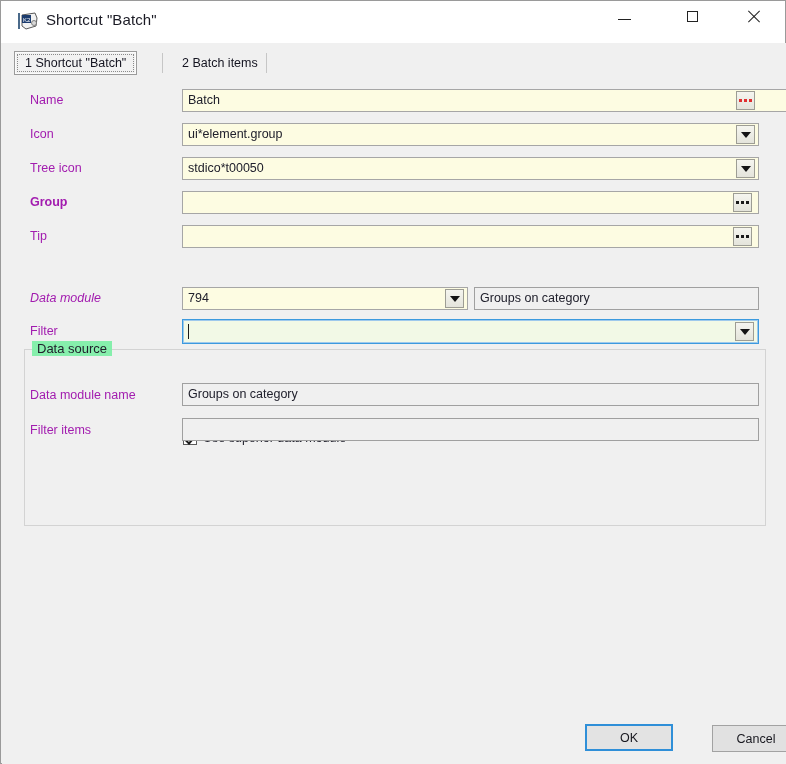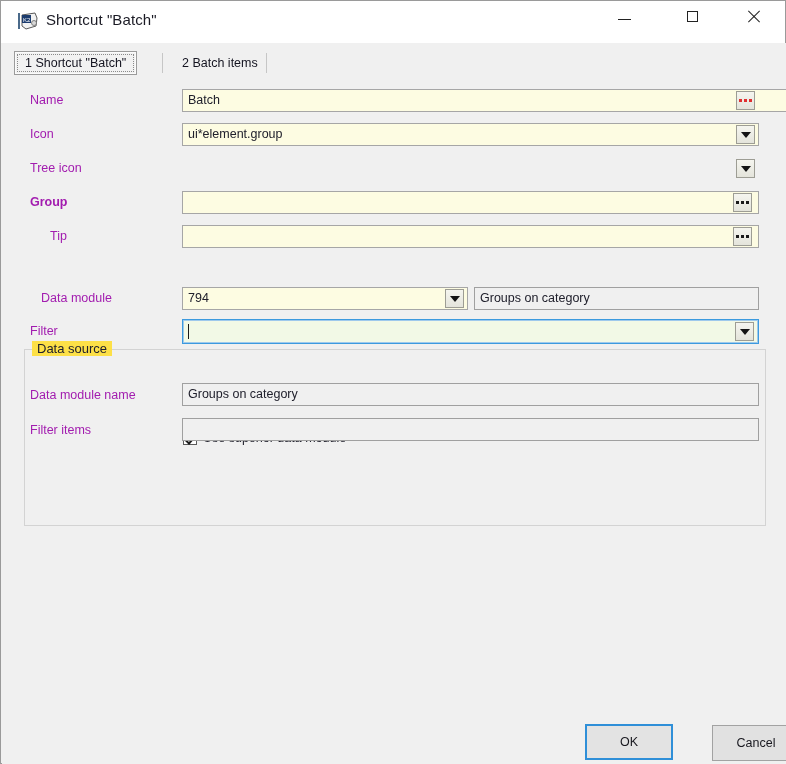--- a/index.html
+++ b/index.html
@@ -200,21 +200,21 @@
     position: absolute;
     left: 22px; top: 272px;
     width: 742px;
     height: 177px;
     box-sizing: border-box;
     border: 1px solid #d3d3d3;
   }
   .group-title {
     position: absolute;
     left: 30px; top: 264px;
-    background: #fde047;
+    background: #86efac;
     padding: 0 5px;
     font-size: 13px;
     color: #20202c;
   }
 
   
   .checkrow {
     position: absolute;
     left: 181px; top: 354px;
     display: flex;
@@ -237,21 +237,21 @@
     border-width: 0 2px 2px 0;
     transform: rotate(42deg);
   }
   .checklabel { font-size: 12.5px; color: #20202c; white-space: nowrap; }
 
   
   .dlgbtn {
     position: absolute;
     box-sizing: border-box;
     width: 88px;
-    height: 36px;
+    height: 27px;
     display: flex;
     align-items: center;
     justify-content: center;
     font-size: 12.5px;
     color: #18181f;
     background: #e1e1e1;
     border: 1px solid #a2a2a2;
     cursor: default;
   }
   .dlgbtn.default {
@@ -309,48 +309,49 @@
         </span>
     </div>
 
     <div class="lbl" style="left:28px; top:50px;">Icon</div>
     <div class="field" style="left:180px; top:46px; width:577px;">ui*element.group</div>
     <div class="btn-inline" style="left:734px; top:48px;">
       <span class="arrow-down"></span>
     </div>
 
     <div class="lbl" style="left:28px; top:84px;">Tree icon</div>
+    <div class="field" style="left:180px; top:80px; width:577px;">stdico*t00050</div>
     <div class="btn-inline" style="left:734px; top:82px;">
       <span class="arrow-down"></span>
     </div>
 
     <div class="lbl" style="left:28px; top:118px;font-weight:bold;">Group</div>
     <div class="field" style="left:180px; top:114px; width:577px;"></div>
     <div class="btn-inline" style="left:731px; top:116px;">
       <span class="dots">
           <i></i>
           <i></i>
           <i></i>
         </span>
     </div>
 
-    <div class="lbl" style="left:28px; top:152px;margin-left:20px;">Tip</div>
+    <div class="lbl" style="left:28px; top:152px;">Tip</div>
     <div class="field" style="left:180px; top:148px; width:577px;"></div>
     <div class="btn-inline" style="left:731px; top:150px;">
       <span class="dots">
           <i></i>
           <i></i>
           <i></i>
         </span>
     </div>
 
     <div class="groupbox"></div>
     <div class="group-title">Data source</div>
 
-    <div class="lbl" style="left:39px; top:214px;">Data module</div>
+    <div class="lbl" style="left:28px; top:214px;font-style:italic;">Data module</div>
     <div class="field" style="left:180px; top:210px; width:286px;">794</div>
     <div class="btn-inline" style="left:443px; top:212px;">
       <span class="arrow-down"></span>
     </div>
     <div class="field readonly" style="left:472px; top:210px; width:285px;">Groups on category</div>
 
     <div class="lbl bold" style="left:28px; top:247px;">Filter</div>
     <div class="field focused" style="left:180px; top:242px; width:577px; height:25px;">
       <span class="caret"></span>
       <span></span>

